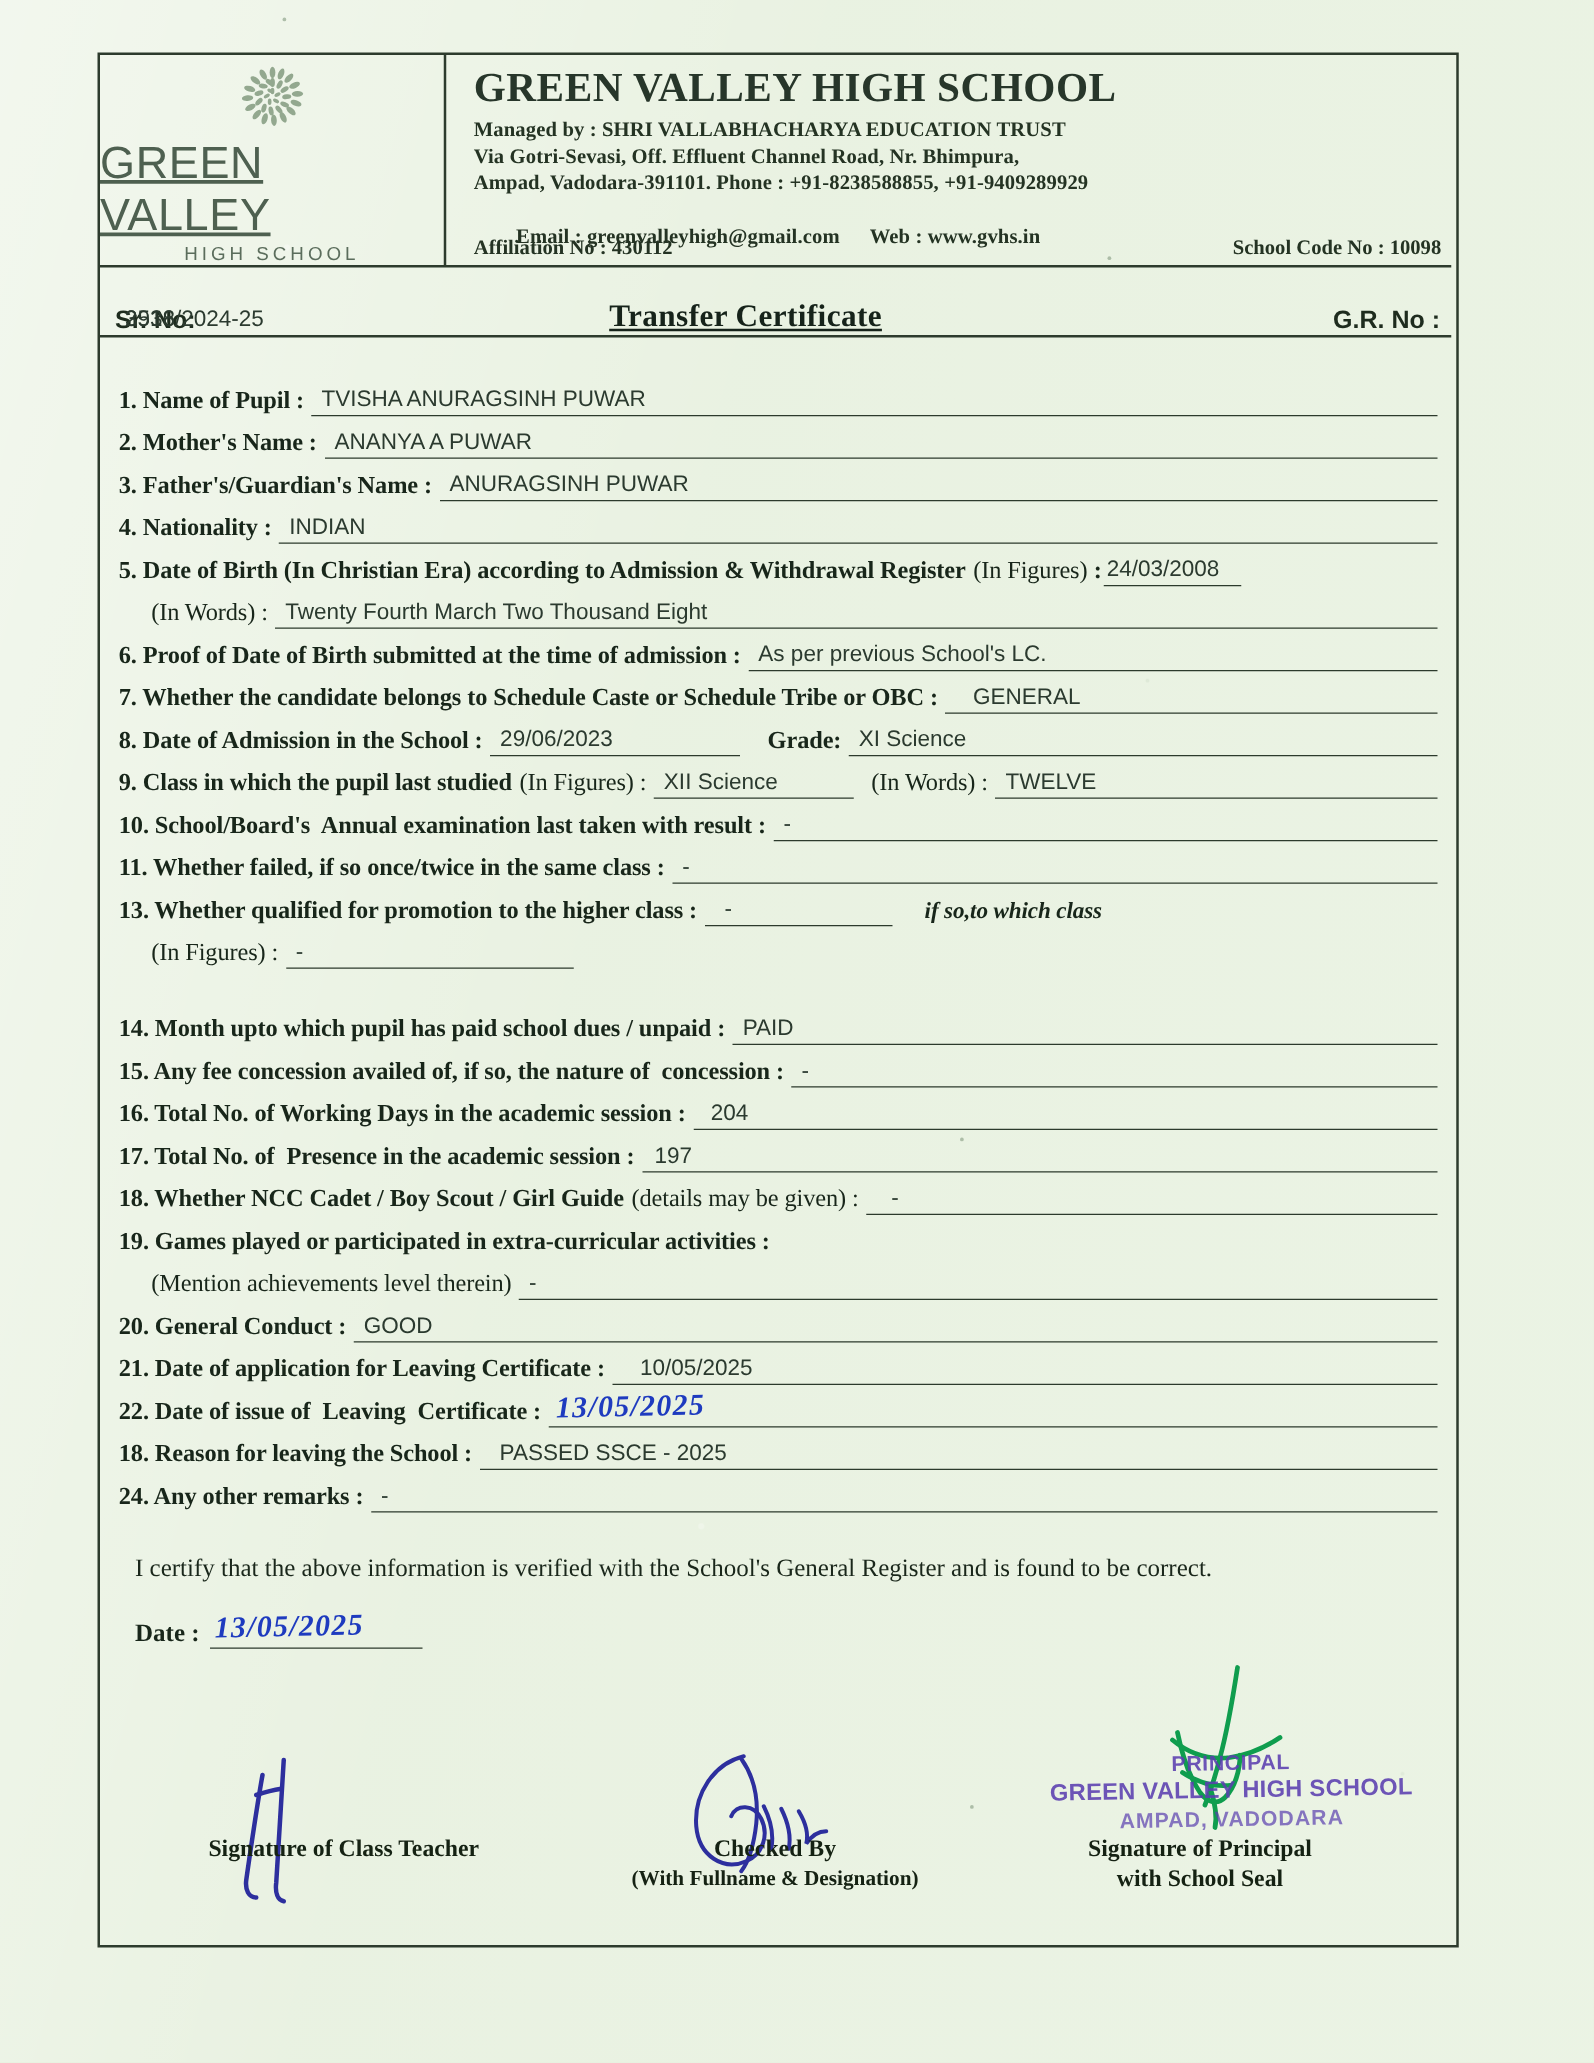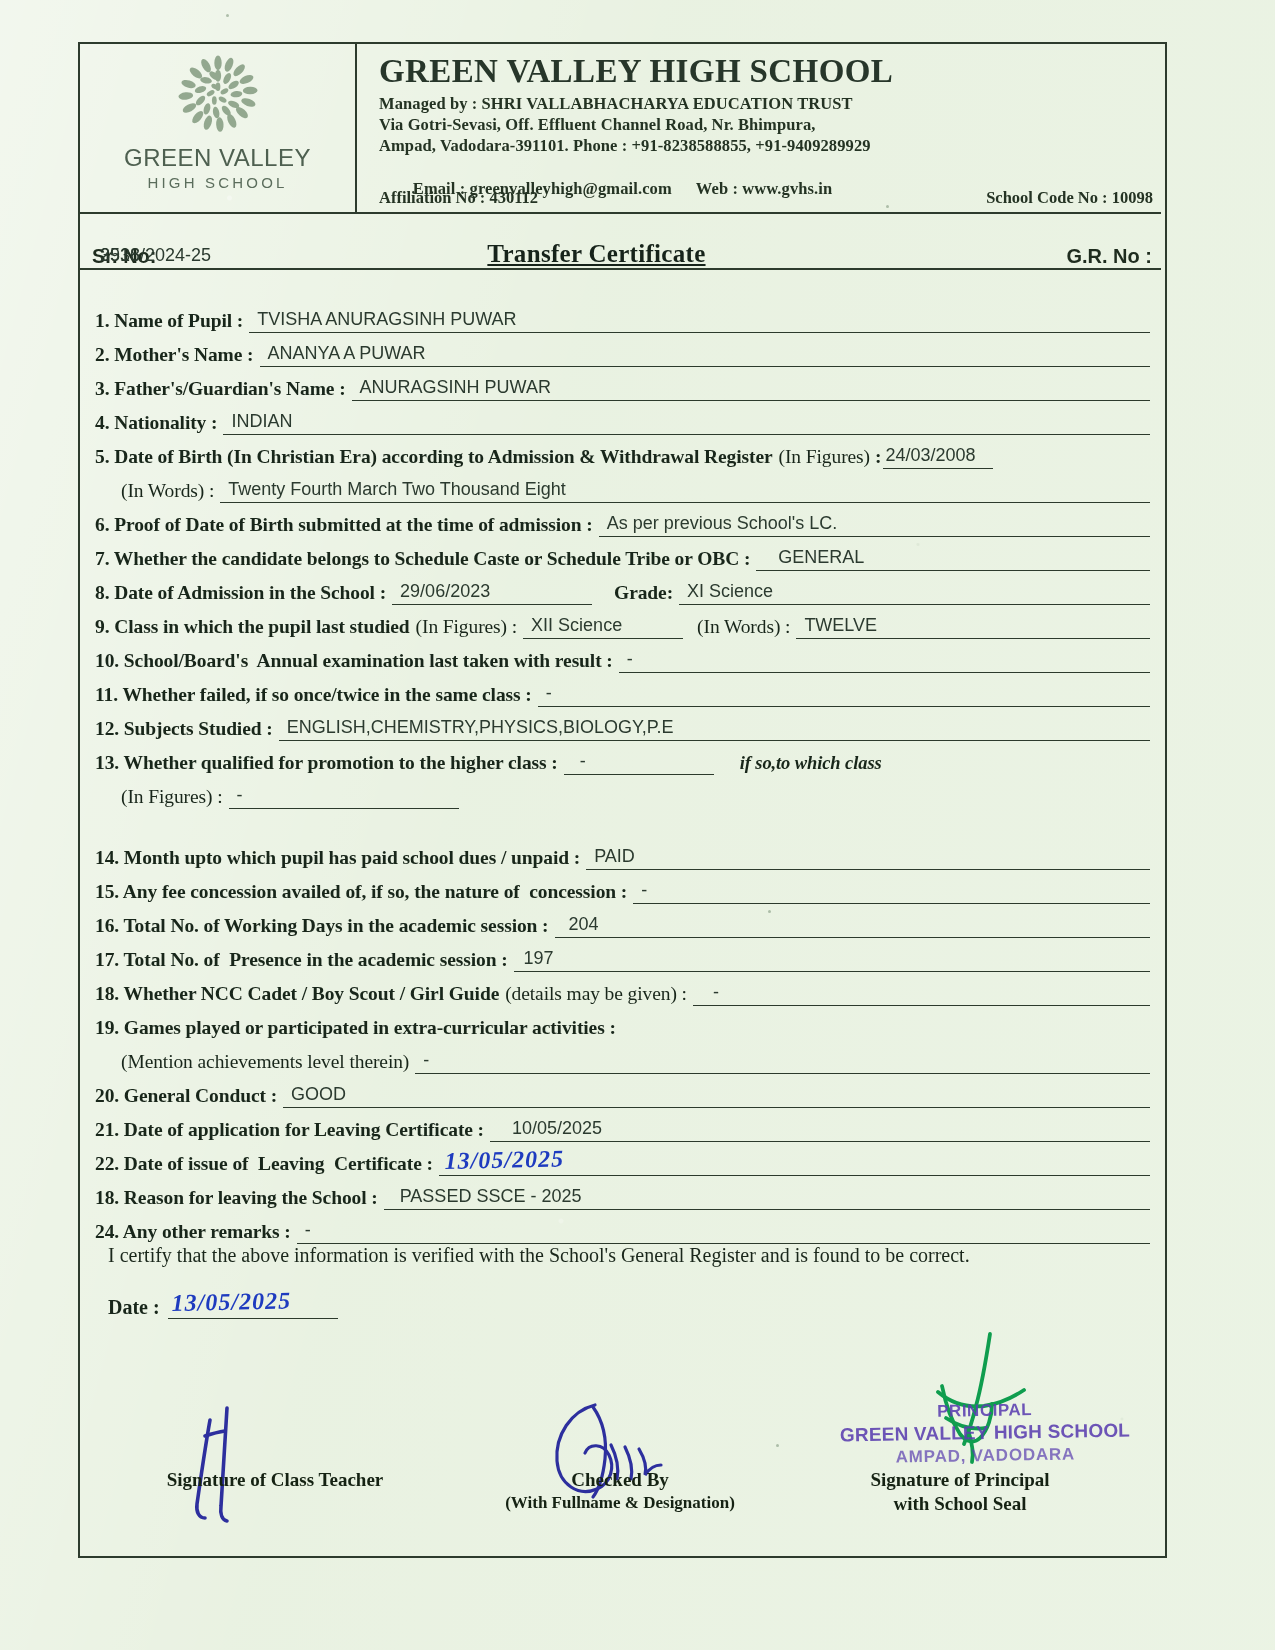--- a/index.html
+++ b/index.html
@@ -53,23 +53,24 @@
   .logo-box {
     width: 275px;
     display: flex; flex-direction: column;
     align-items: center; justify-content: flex-start;
     padding-top: 6px;
     border-right: 2px solid #2d3b2d;
   }
   .logo-mark { width: 118px; height: 92px; }
   .logo-name {
     font-family: "Liberation Sans", sans-serif;
-    font-size: 24px; letter-spacing: .5px;
+    font-size: 36px; letter-spacing: .5px;
     color: #4e6050; font-weight: 500;
     margin-top: 2px;
+    text-decoration: underline;
   }
   .logo-sub {
     font-family: "Liberation Sans", sans-serif;
     font-size: 15px; letter-spacing: 3.2px;
     color: #5b6d5c; margin-top: 2px;
   }
   .head-right {
     flex: 1;
     padding: 10px 0 0 22px;
     position: relative;
@@ -431,26 +432,20 @@
       </span>
     </div>
 
     <div class="row">
       <span class="lbl">11. Whether failed, if so once/twice in the same class :</span>
       <span class="fill">
         <span class="val">-</span>
       </span>
     </div>
 
-    <div class="row">
-      <span class="lbl">12. Subjects Studied :</span>
-      <span class="fill">
-        <span class="val">ENGLISH,CHEMISTRY,PHYSICS,BIOLOGY,P.E</span>
-      </span>
-    </div>
 
     <div class="row">
       <span class="lbl">13. Whether qualified for promotion to the higher class :</span>
       <span class="fill w150">
         <span class="val" style="left:16px">-</span>
       </span>
       <span class="lbl italic" style="margin-left:26px">if so,to which class</span>
       <span class="fill nb"></span>
     </div>
 

